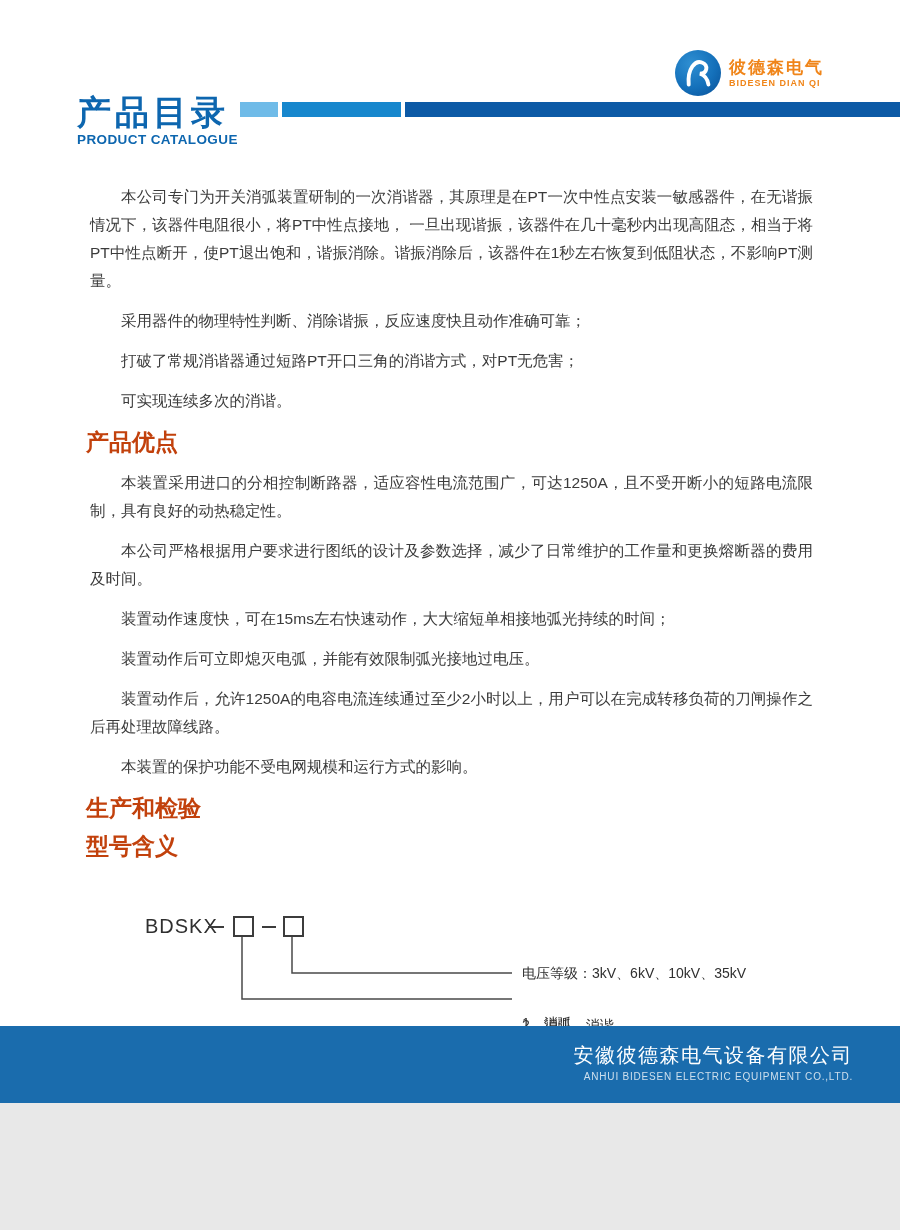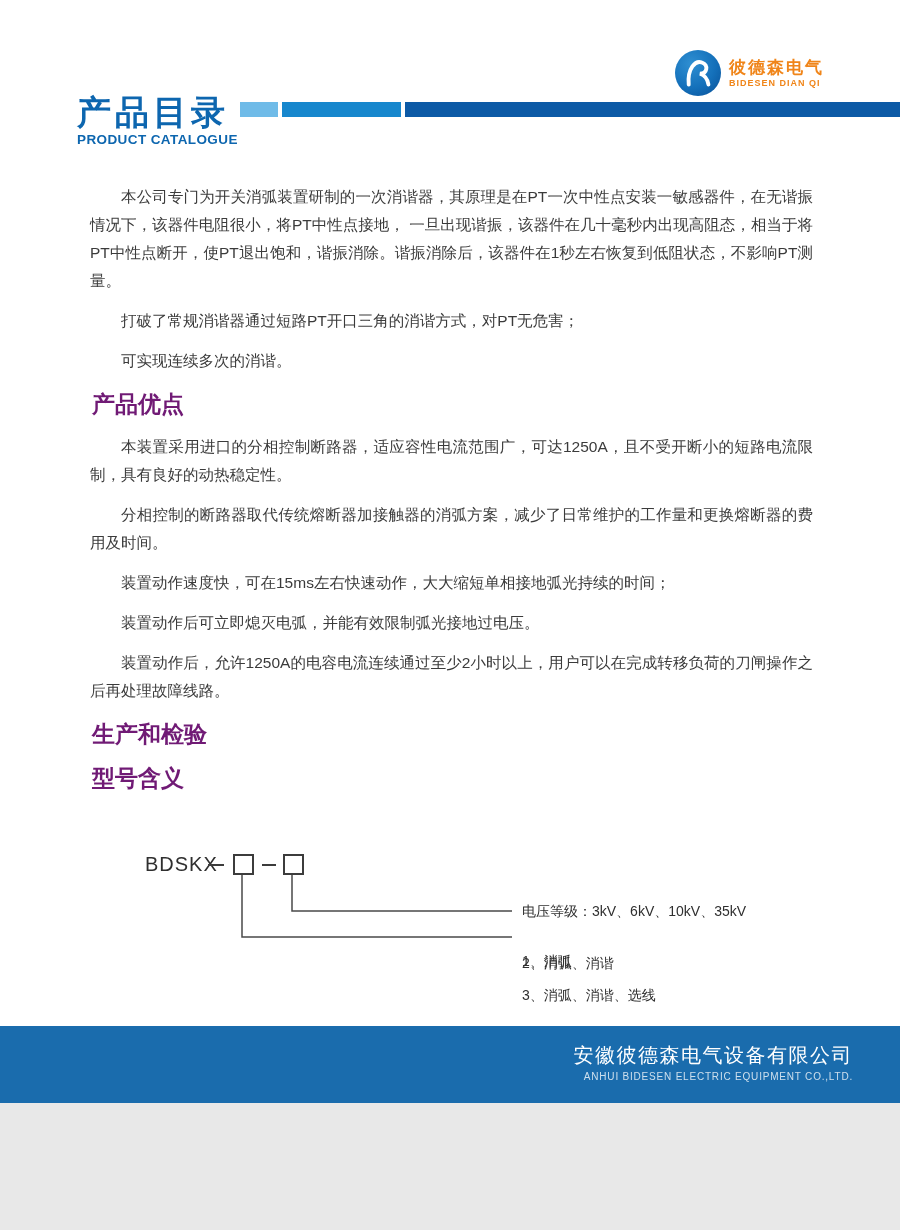--- a/index.html
+++ b/index.html
@@ -22,21 +22,21 @@
 
   .deco-bars{position:absolute;left:240px;top:102px;right:0;height:15px;display:flex;}
   .bar-light{width:38px;height:15px;background:#6fbbe8;}
   .bar-mid{width:119px;height:15px;background:#1787cd;margin-left:4px;}
   .bar-dark{flex:1;height:15px;background:#0c5aa6;margin-left:4px;}
 
   
   .content{position:absolute;left:78px;top:171px;width:747px;}
   .content p{margin:12px;font-size:15.5px;line-height:28px;color:#3b3b3b;
              text-align:justify;text-indent:2em;}
-  h2.sec{color:#701a75;font-size:23px;font-weight:bold;line-height:30px;margin:14px;}
+  h2.sec{color:#c2410c;font-size:23px;font-weight:bold;line-height:30px;margin:8px;}
   .sec-1{margin-top:16px;margin-bottom:16px;}
   .sec-2{margin-top:14px;margin-bottom:10px;}
   .sec-3{margin-top:22px;margin-bottom:0;}
 
   
   .diagram{position:relative;width:100%;height:205px;margin-top:8px;}
   .model-prefix{position:absolute;left:67px;top:46px;font-size:20px;color:#2f2f2f;
                 letter-spacing:1px;font-weight:normal;}
   .dash{position:absolute;height:2px;background:#3c3c3c;top:57px;}
   .dash-1{left:130px;width:16px;}
@@ -82,29 +82,31 @@
     <div class="title-en">PRODUCT CATALOGUE</div>
   </div>
   <div class="deco-bars">
     <div class="bar-light"></div>
     <div class="bar-mid"></div>
     <div class="bar-dark"></div>
   </div>
 
   <div class="content">
     <p>本公司专门为开关消弧装置研制的一次消谐器，其原理是在PT一次中性点安装一敏感器件，在无谐振情况下，该器件电阻很小，将PT中性点接地， 一旦出现谐振，该器件在几十毫秒内出现高阻态，相当于将PT中性点断开，使PT退出饱和，谐振消除。谐振消除后，该器件在1秒左右恢复到低阻状态，不影响PT测量。</p>
+    <p>采用器件的物理特性判断、消除谐振，反应速度快且动作准确可靠；</p>
     <p>打破了常规消谐器通过短路PT开口三角的消谐方式，对PT无危害；</p>
     <p>可实现连续多次的消谐。</p>
 
     <h2 class="sec sec-1">产品优点</h2>
     <p>本装置采用进口的分相控制断路器，适应容性电流范围广，可达1250A，且不受开断小的短路电流限制，具有良好的动热稳定性。</p>
-    <p>分相控制的断路器取代传统熔断器加接触器的消弧方案，减少了日常维护的工作量和更换熔断器的费用及时间。</p>
+    <p>本公司严格根据用户要求进行图纸的设计及参数选择，减少了日常维护的工作量和更换熔断器的费用及时间。</p>
     <p>装置动作速度快，可在15ms左右快速动作，大大缩短单相接地弧光持续的时间；</p>
     <p>装置动作后可立即熄灭电弧，并能有效限制弧光接地过电压。</p>
     <p>装置动作后，允许1250A的电容电流连续通过至少2小时以上，用户可以在完成转移负荷的刀闸操作之后再处理故障线路。</p>
+    <p>本装置的保护功能不受电网规模和运行方式的影响。</p>
 
     <h2 class="sec sec-2">生产和检验</h2>
 
     <h2 class="sec sec-3">型号含义</h2>
 
     <div class="diagram">
       <svg class="connectors" aria-hidden="true">
         <polyline points="164,66 164,130 434,130" fill="none" stroke="#4a4a4a" stroke-width="1.5"></polyline>
         <polyline points="214,66 214,104 434,104" fill="none" stroke="#4a4a4a" stroke-width="1.5"></polyline>
       </svg>

